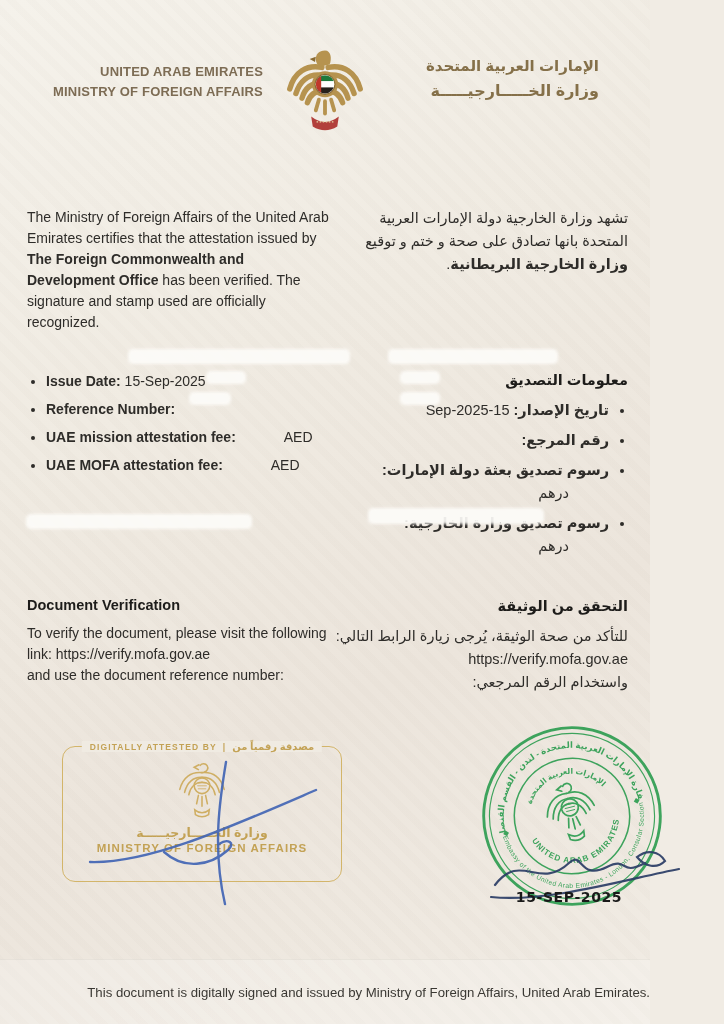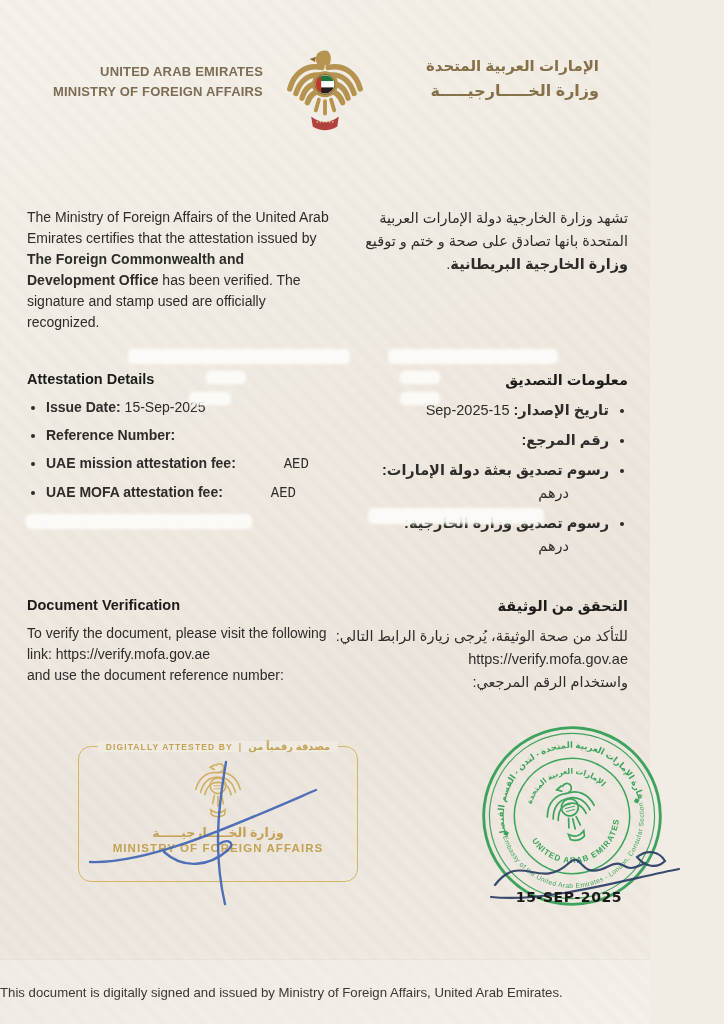--- a/index.html
+++ b/index.html
@@ -38,31 +38,31 @@
   .col-ar{width:330px;direction:rtl;text-align:right;font-size:14.5px;line-height:23px;}
   .h-sec{font-weight:bold;font-size:14.5px;color:#1d1c1a;margin:0 0 7px 0;}
   .intro-row{margin-bottom:36px;margin-top:29px;}
   .attest-row{margin-bottom:30px;}
   .verify-row{margin-bottom:24px;}
   ul.bullets{margin:2px 0 0 0;padding:0 0 0 19px;list-style:disc;}
   .col-ar ul.bullets{padding:0 19px 0 0;}
   ul.bullets li{margin:0 0 7px 0;}
   .b-label{font-weight:bold;}
   .b-val{font-weight:normal;}
-  .b-val.gap-en{margin-left:44px;font-family:Liberation Mono, monospace;}
+  .b-val.gap-en{margin-left:44px;}
   .b-val.gap-ar{margin-right:40px;}
   .link-line{white-space:nowrap;}
 
   
   .redact{position:absolute;background:#fdfcf9;border-radius:5px;
     filter:blur(1.6px);opacity:.92;pointer-events:none;}
 
   
   .gold-stamp{
-    position:absolute;left:78px;top:746px;width:278px;height:134px;
+    position:absolute;left:62px;top:746px;width:278px;height:134px;
     border:1.5px solid #d3b56a;border-radius:13px;
     display:flex;flex-direction:column;align-items:center;
     color:#c3a255;
   }
   .gold-label{
     position:absolute;top:-6px;left:50%;transform:translateX(-50%);
     background:#f0ebe2;padding:0 8px;white-space:nowrap;
     font-size:8.5px;font-weight:bold;letter-spacing:1.1px;color:#c3a255;
     display:flex;gap:6px;align-items:center;
   }
@@ -79,21 +79,21 @@
     font-family:"DejaVu Sans","Liberation Sans",sans-serif;
   }
 
   .sig{position:absolute;pointer-events:none;}
   .sig-left{left:78px;top:756px;width:252px;height:152px;}
   .sig-right{left:487px;top:833px;width:196px;height:76px;}
 
   
   .footer{
     position:absolute;left:0;right:0;bottom:0;height:64px;
-    display:flex;align-items:center;justify-content:flex-start;
+    display:flex;align-items:center;justify-content:flex-end;
     background:rgba(255,255,255,0.22);
     border-top:1px solid rgba(120,110,95,0.08);
     font-size:13.2px;color:#3a3833;
   }
   .hidden-defs{position:absolute;width:0;height:0;overflow:hidden;}
 </style>
 </head>
 <body>
 
 <div class="page">
@@ -166,21 +166,20 @@
 
   <main class="main">
 
     <div class="row intro-row">
       <div class="col-en"><span>The Ministry of Foreign Affairs of the United Arab Emirates certifies that the attestation issued by </span><span class="b-label">The Foreign Commonwealth and Development Office</span><span> has been verified. The signature and stamp used are officially recognized.</span></div>
       <div class="col-ar"><span>تشهد وزارة الخارجية دولة الإمارات العربية المتحدة بانها تصادق على صحة و ختم و توقيع </span><span class="b-label">وزارة الخارجية البريطانية</span><span>.</span></div>
     </div>
 
     <div class="row attest-row">
       <div class="col-en">
-        <h3 class="h-sec">Attestation Details</h3>
         <ul class="bullets">
           <li><span class="b-label">Issue Date:</span> <span class="b-val">15-Sep-2025</span></li>
           <li><span class="b-label">Reference Number:</span> <span class="b-val"></span></li>
           <li><span class="b-label">UAE mission attestation fee:</span> <span class="b-val gap-en">AED</span></li>
           <li><span class="b-label">UAE MOFA attestation fee:</span> <span class="b-val gap-en">AED</span></li>
         </ul>
       </div>
       <div class="col-ar">
         <h3 class="h-sec">معلومات التصديق</h3>
         <ul class="bullets">

